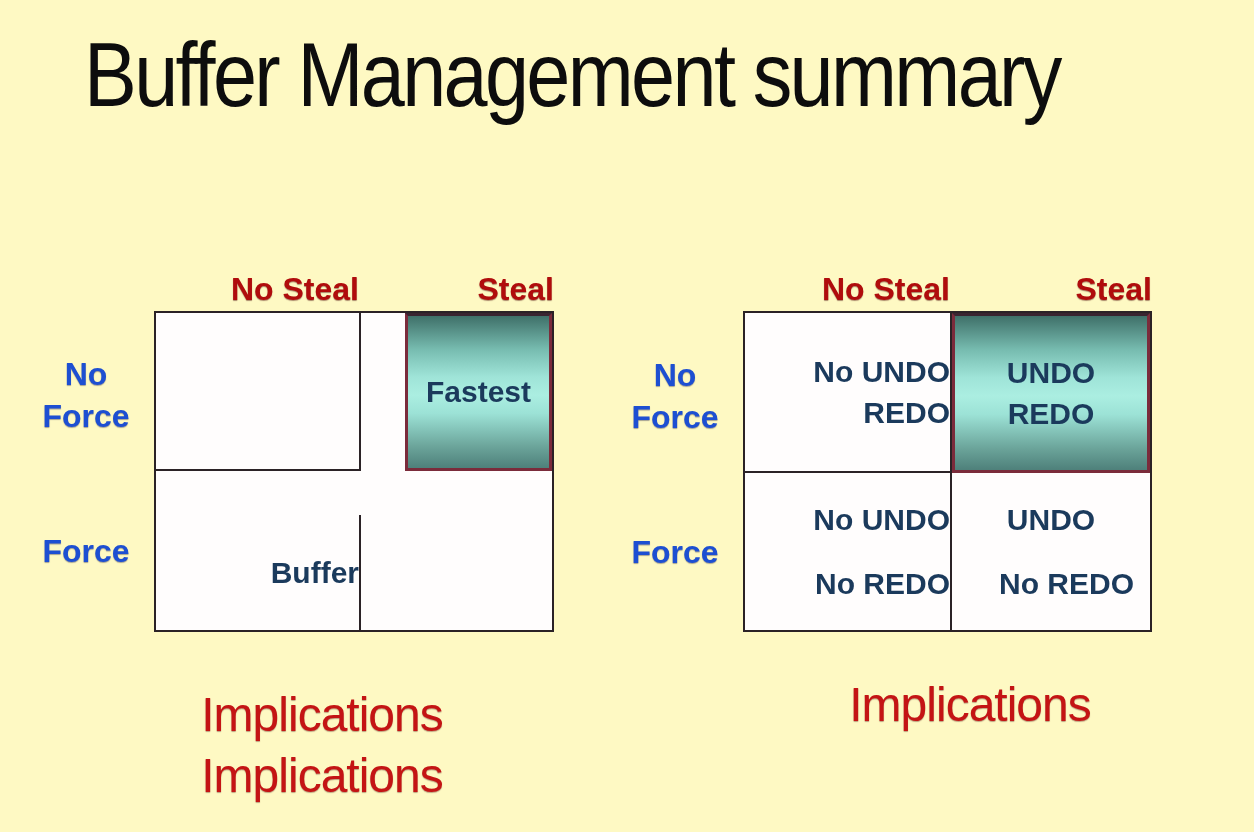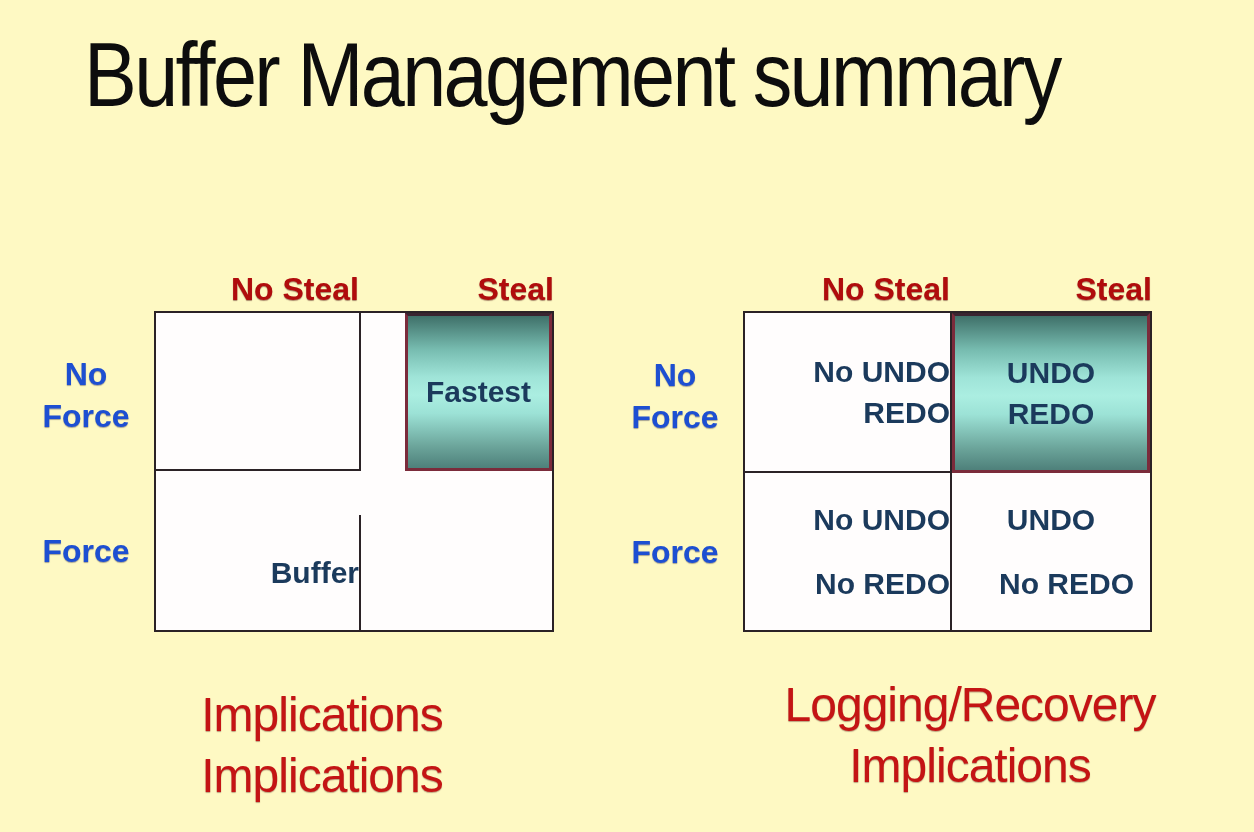--- a/index.html
+++ b/index.html
@@ -169,18 +169,17 @@
         <span>No UNDO</span>
         <span class="gap-line">No REDO</span>
       </div>
       <div class="cell">
         <span>UNDO</span>
         <span class="gap-line">No REDO</span>
       </div>
     </div>
 
     <div class="abs caption" style="left:758px; top:674px; width:424px;">
-      <div>Logging/Recovery</div>
       <div>Implications</div>
     </div>
   </div>
 
 </div>
 
 </body></html>

